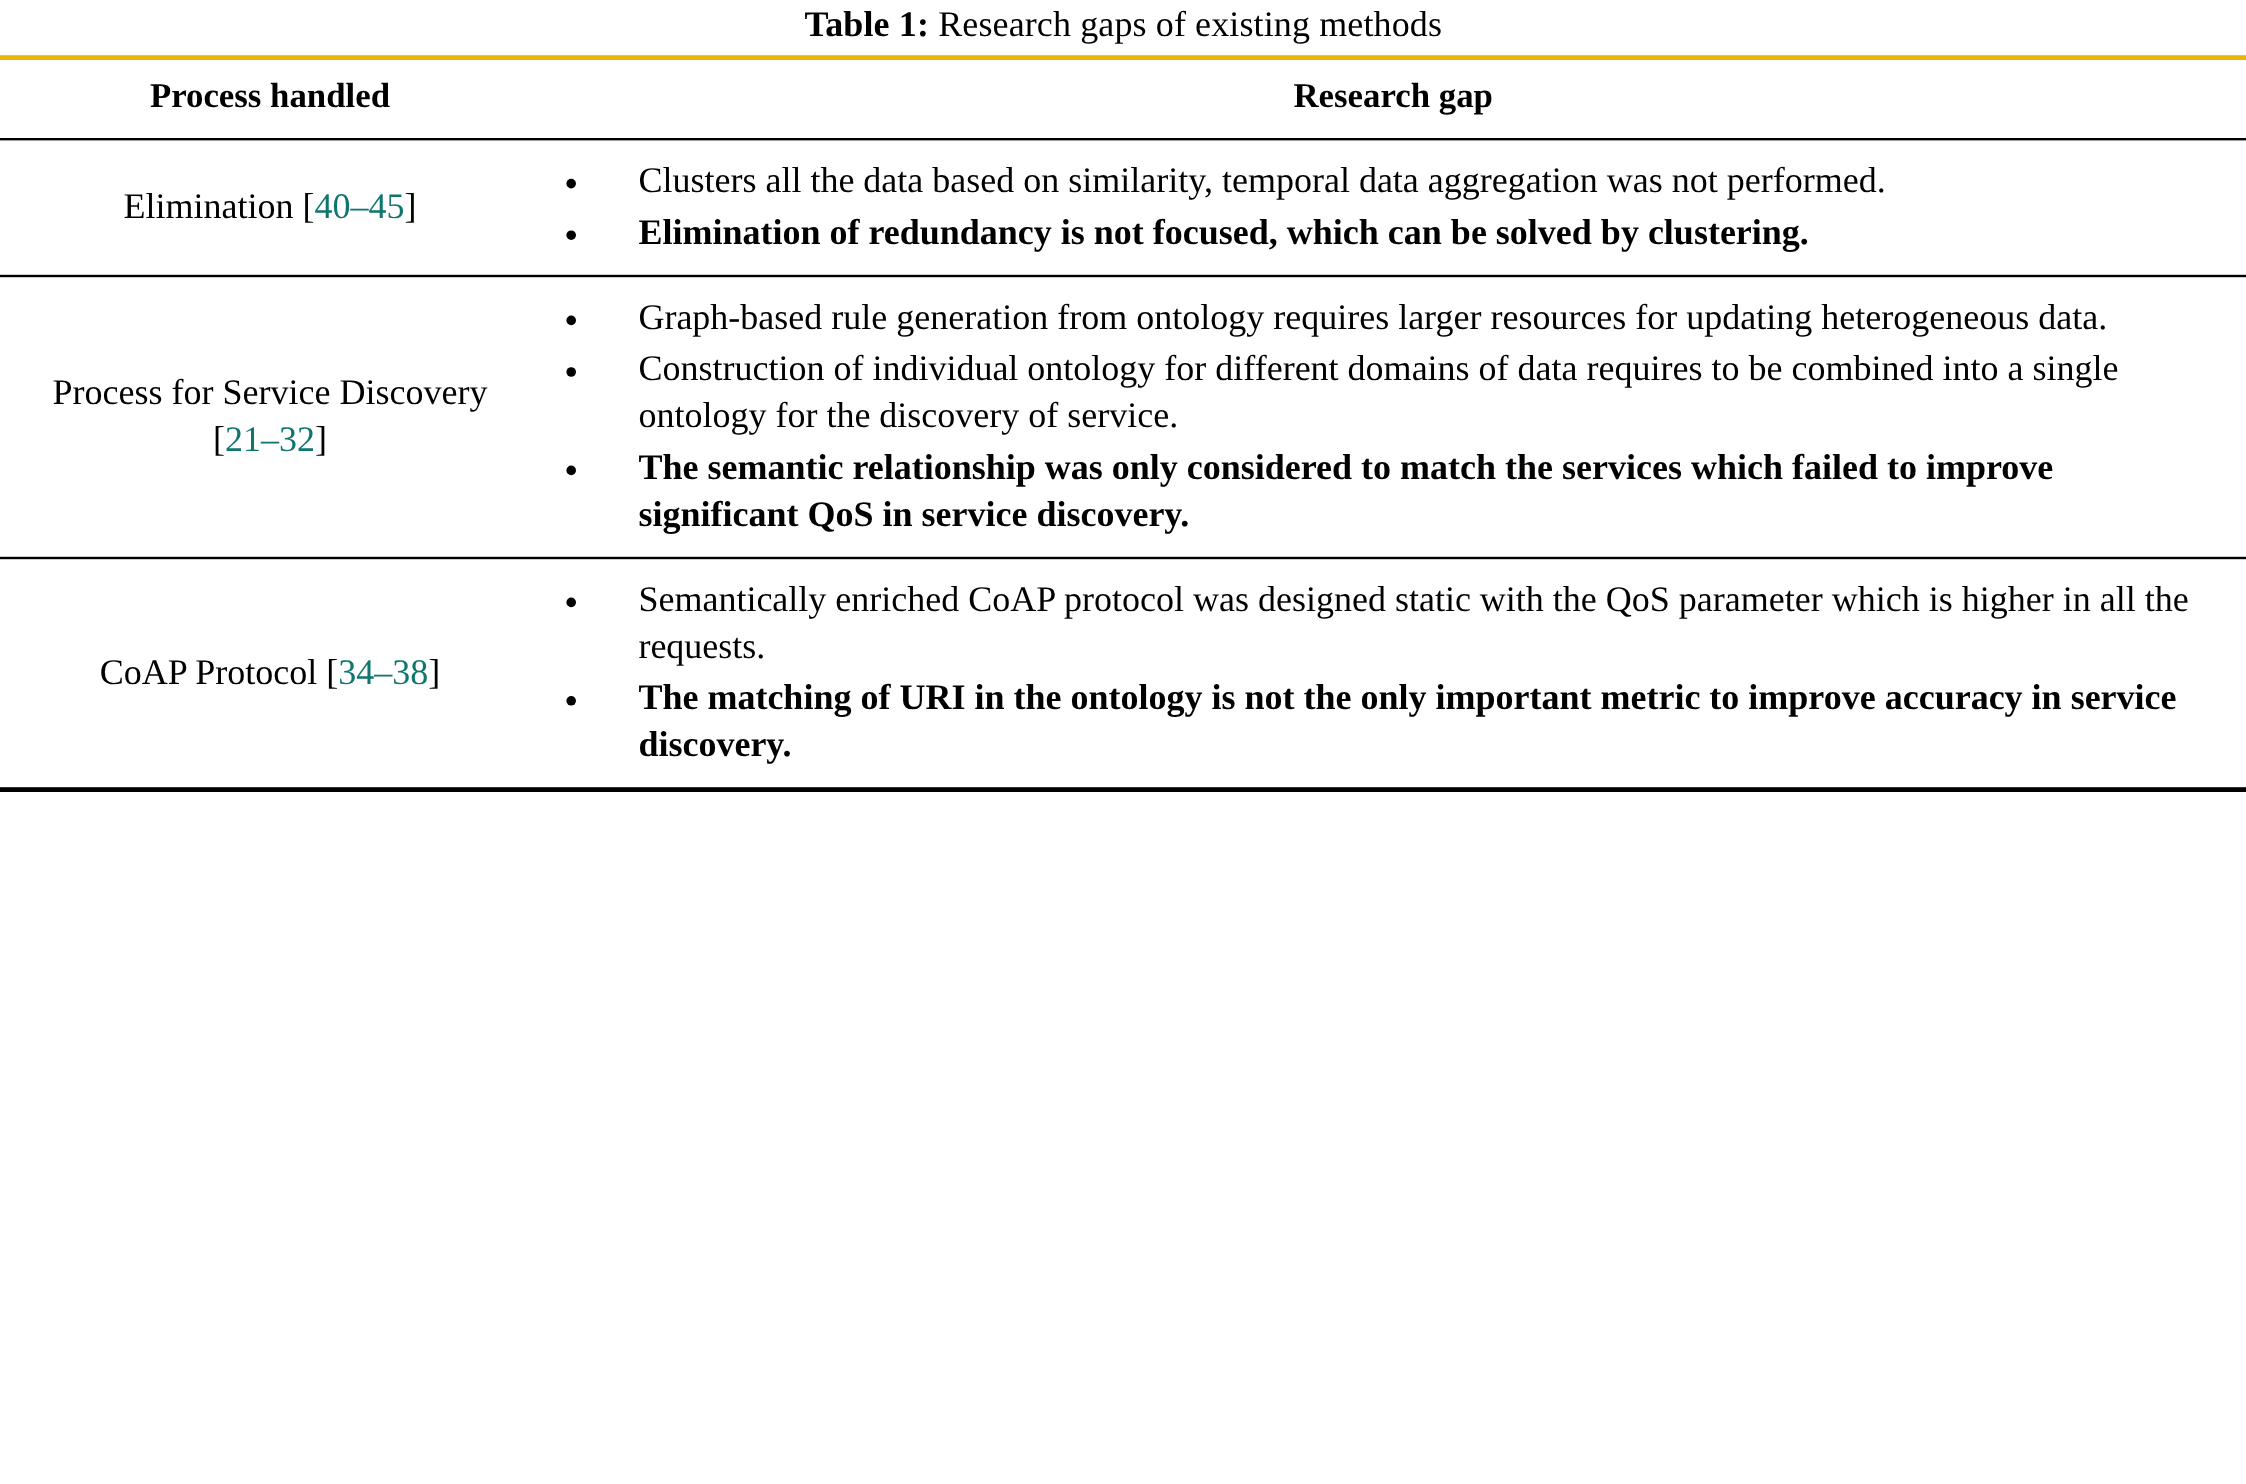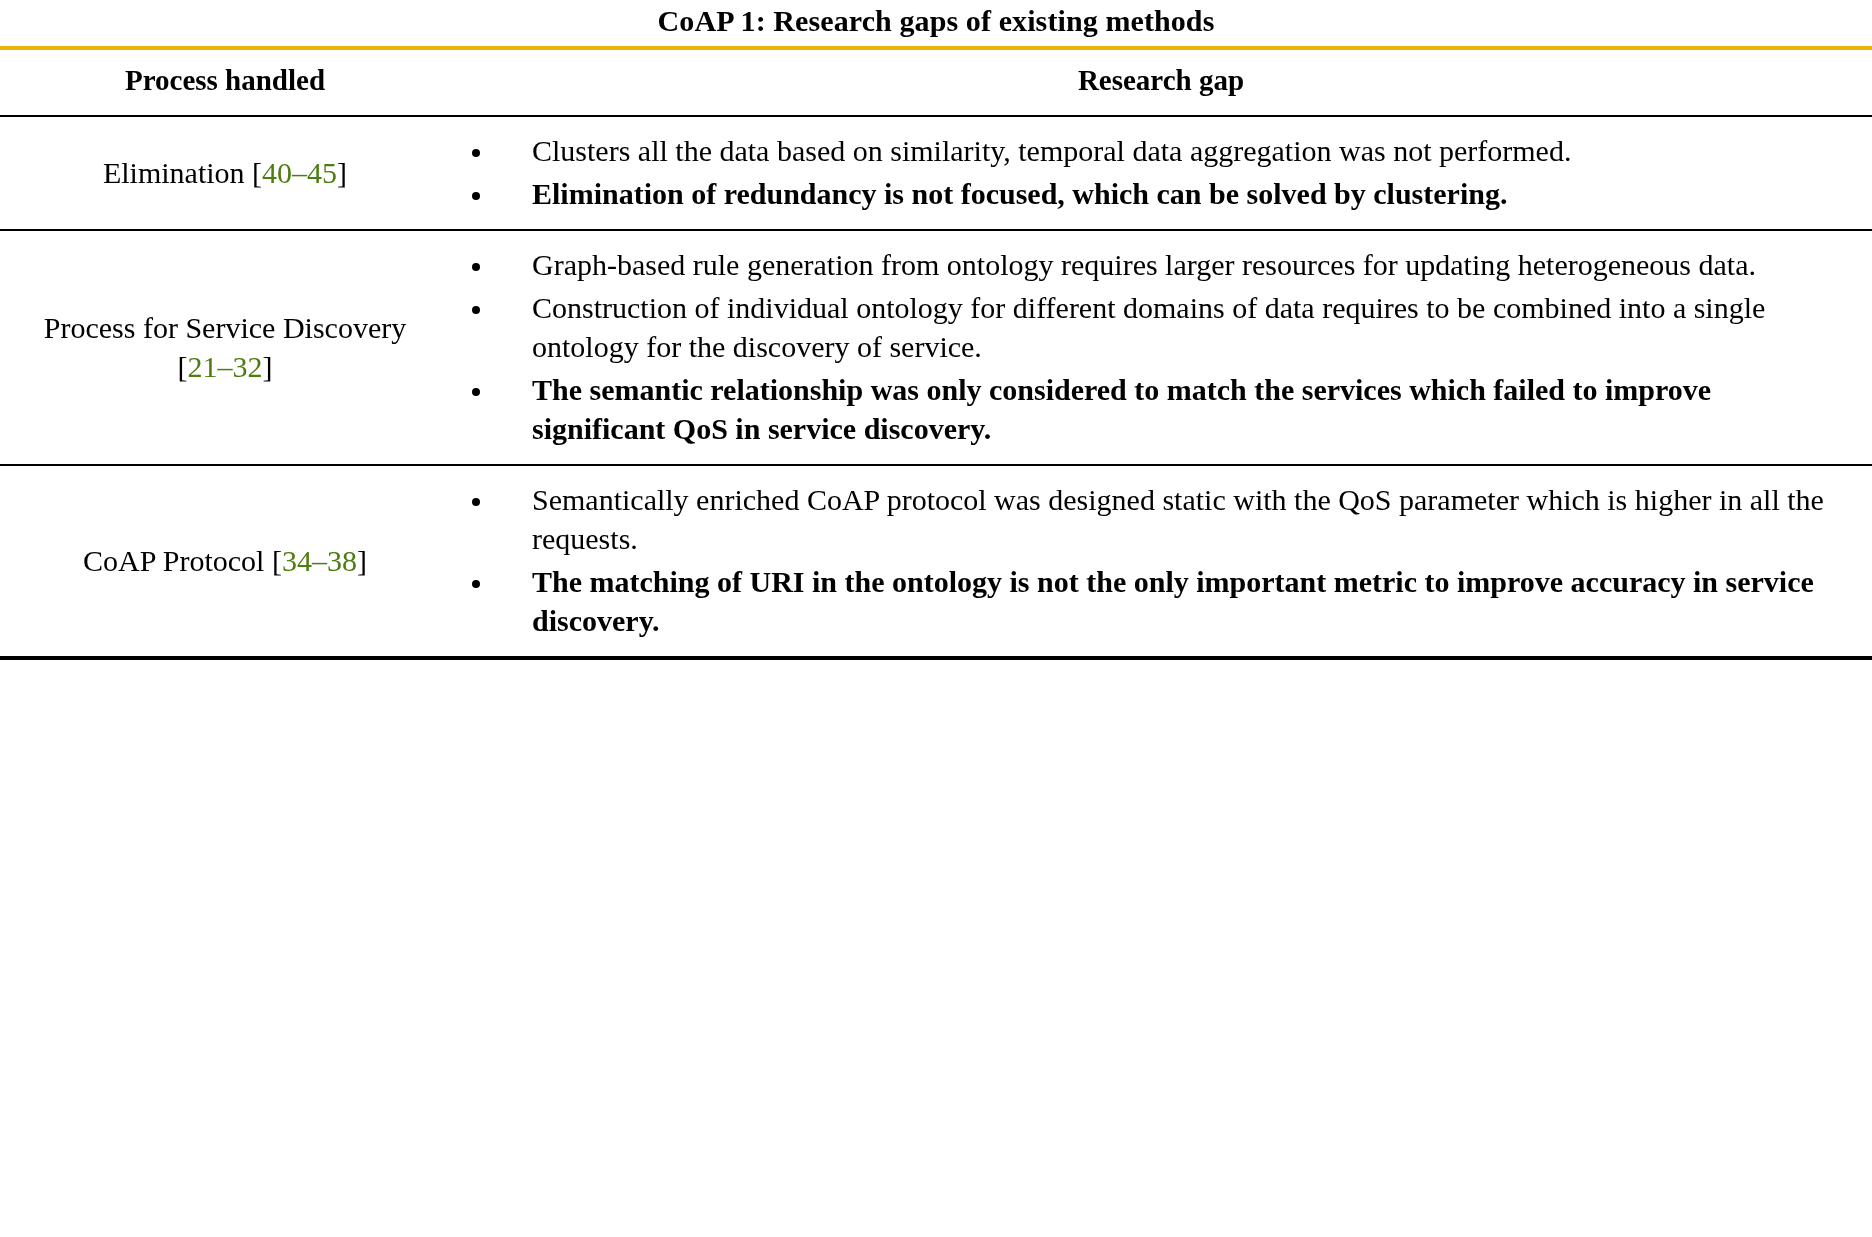--- a/index.html
+++ b/index.html
@@ -28,21 +28,21 @@
     text-align: center;
     font-size: 30px;
     line-height: 1.0;
     padding: 6px 0 10px 0;
     letter-spacing: 0.1px;
   }
   .caption .cap-label {
     font-weight: bold;
   }
   .caption .cap-text {
-    font-weight: bold;
+    font-weight: normal;
   }
 
   
   table.research-table {
     width: 1872px;
     border-collapse: collapse;
     table-layout: fixed;
   }
   table.research-table col.c-process { width: 450px; }
   table.research-table col.c-gap { width: 1422px; }
@@ -94,31 +94,31 @@
     position: absolute;
     left: 22px;
     top: 0.60em;
     width: 8px;
     height: 8px;
     background: #000;
     border-radius: 50%;
   }
 
   .cite {
-    color: #4d7c0f;
+    color: #0f766e;
   }
   .brk { color: #000; }
 </style>
 </head>
 <body>
 
 <div class="page">
 
   <div class="caption">
-    <span class="cap-label">CoAP 1:</span>
+    <span class="cap-label">Table 1:</span>
     <span class="cap-text">Research gaps of existing methods</span>
   </div>
 
   <table class="research-table">
     <colgroup>
       <col class="c-process">
       <col class="c-gap">
     </colgroup>
     <thead>
       <tr class="rule-top">

